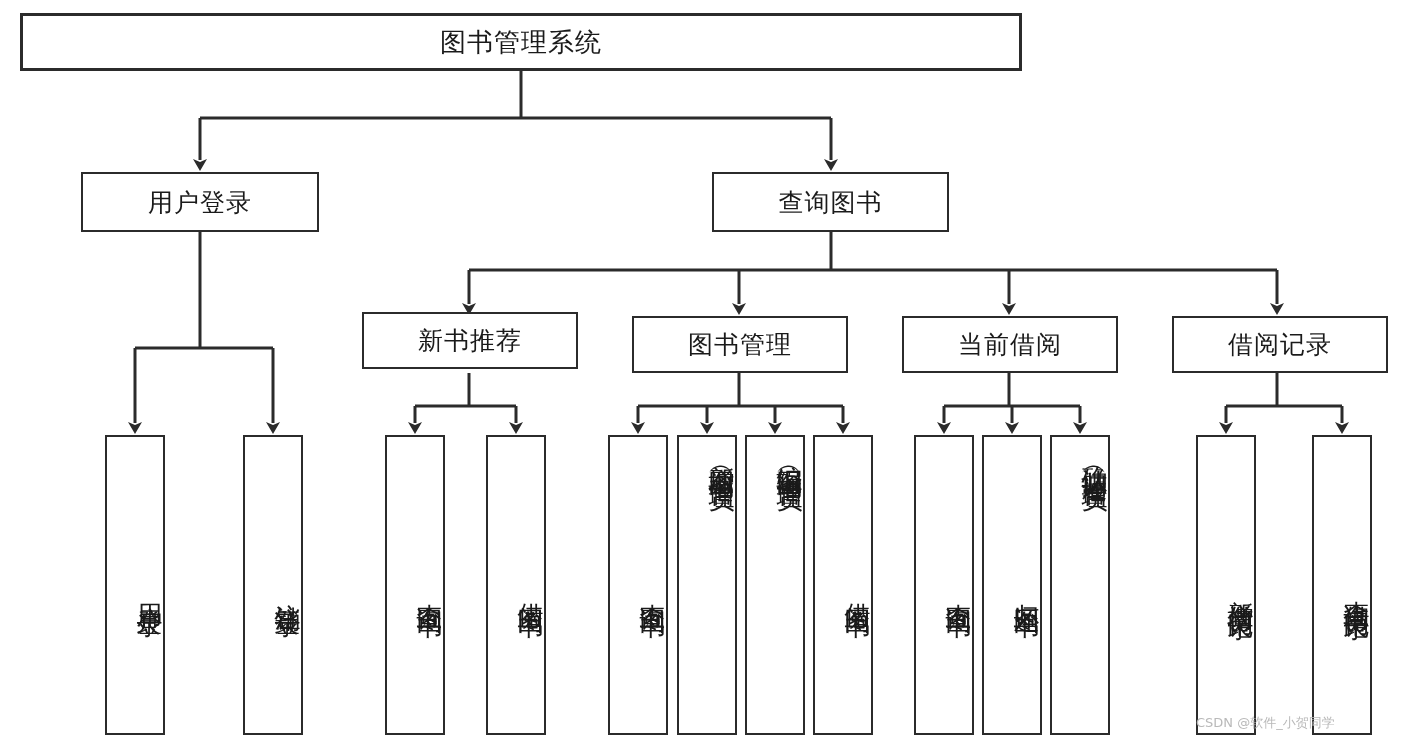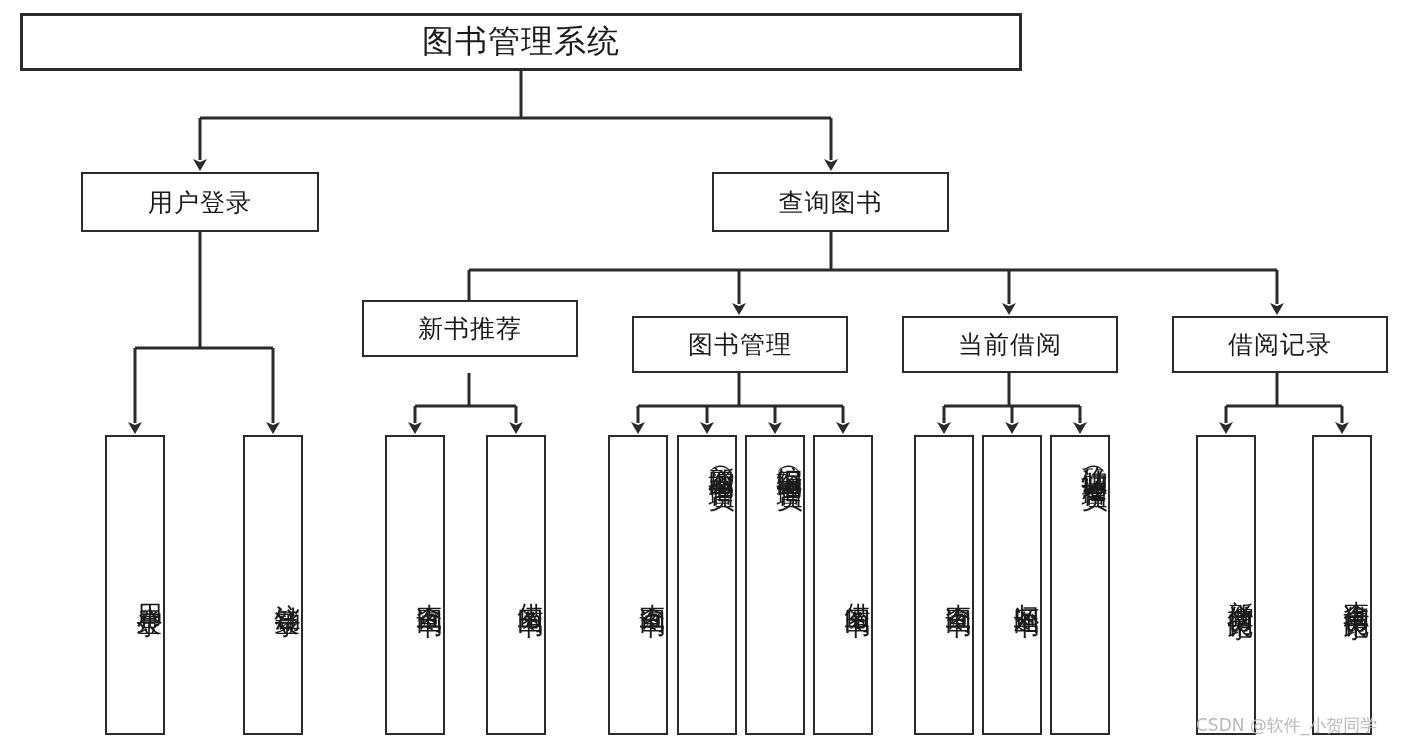--- a/index.html
+++ b/index.html
@@ -33,21 +33,21 @@
     display: flex;
     align-items: center;
     justify-content: center;
     color: #1a1a1a;
   }
   .node.horiz {
     font-size: 25px;
     letter-spacing: 1px;
   }
   .node.root {
-    font-size: 32px;
+    font-size: 26px;
     border-width: 3px;
   }
   .node.vert {
     writing-mode: vertical-rl;
     text-orientation: upright;
     align-items: flex-start;
     justify-content: center;
     font-size: 26px;
     letter-spacing: 3px;
     padding-top: 8px;
@@ -57,21 +57,21 @@
     justify-content: flex-start;
   }
   .label-text {
     display: block;
     white-space: pre;
   }
   .watermark {
     position: absolute;
     left: 1196px;
     top: 714px;
-    font-size: 17px;
+    font-size: 13px;
     color: #b9b9b9;
     white-space: nowrap;
     font-family: "DejaVu Sans", "Liberation Sans", sans-serif;
   }
 </style>
 </head>
 <body>
 
 <div id="canvas">
 
@@ -129,21 +129,21 @@
     <span class="label-text">图书管理系统</span>
   </div>
 
   <div class="node horiz" style="left:81px;top:172px;width:238px;height:60px;">
     <span class="label-text">用户登录</span>
   </div>
   <div class="node horiz" style="left:712px;top:172px;width:237px;height:60px;">
     <span class="label-text">查询图书</span>
   </div>
 
-  <div class="node horiz" style="left:362px;top:300px;width:216px;height:57px;">
+  <div class="node horiz" style="left:362px;top:312px;width:216px;height:57px;">
     <span class="label-text">新书推荐</span>
   </div>
   <div class="node horiz" style="left:632px;top:316px;width:216px;height:57px;">
     <span class="label-text">图书管理</span>
   </div>
   <div class="node horiz" style="left:902px;top:316px;width:216px;height:57px;">
     <span class="label-text">当前借阅</span>
   </div>
   <div class="node horiz" style="left:1172px;top:316px;width:216px;height:57px;">
     <span class="label-text">借阅记录</span>

